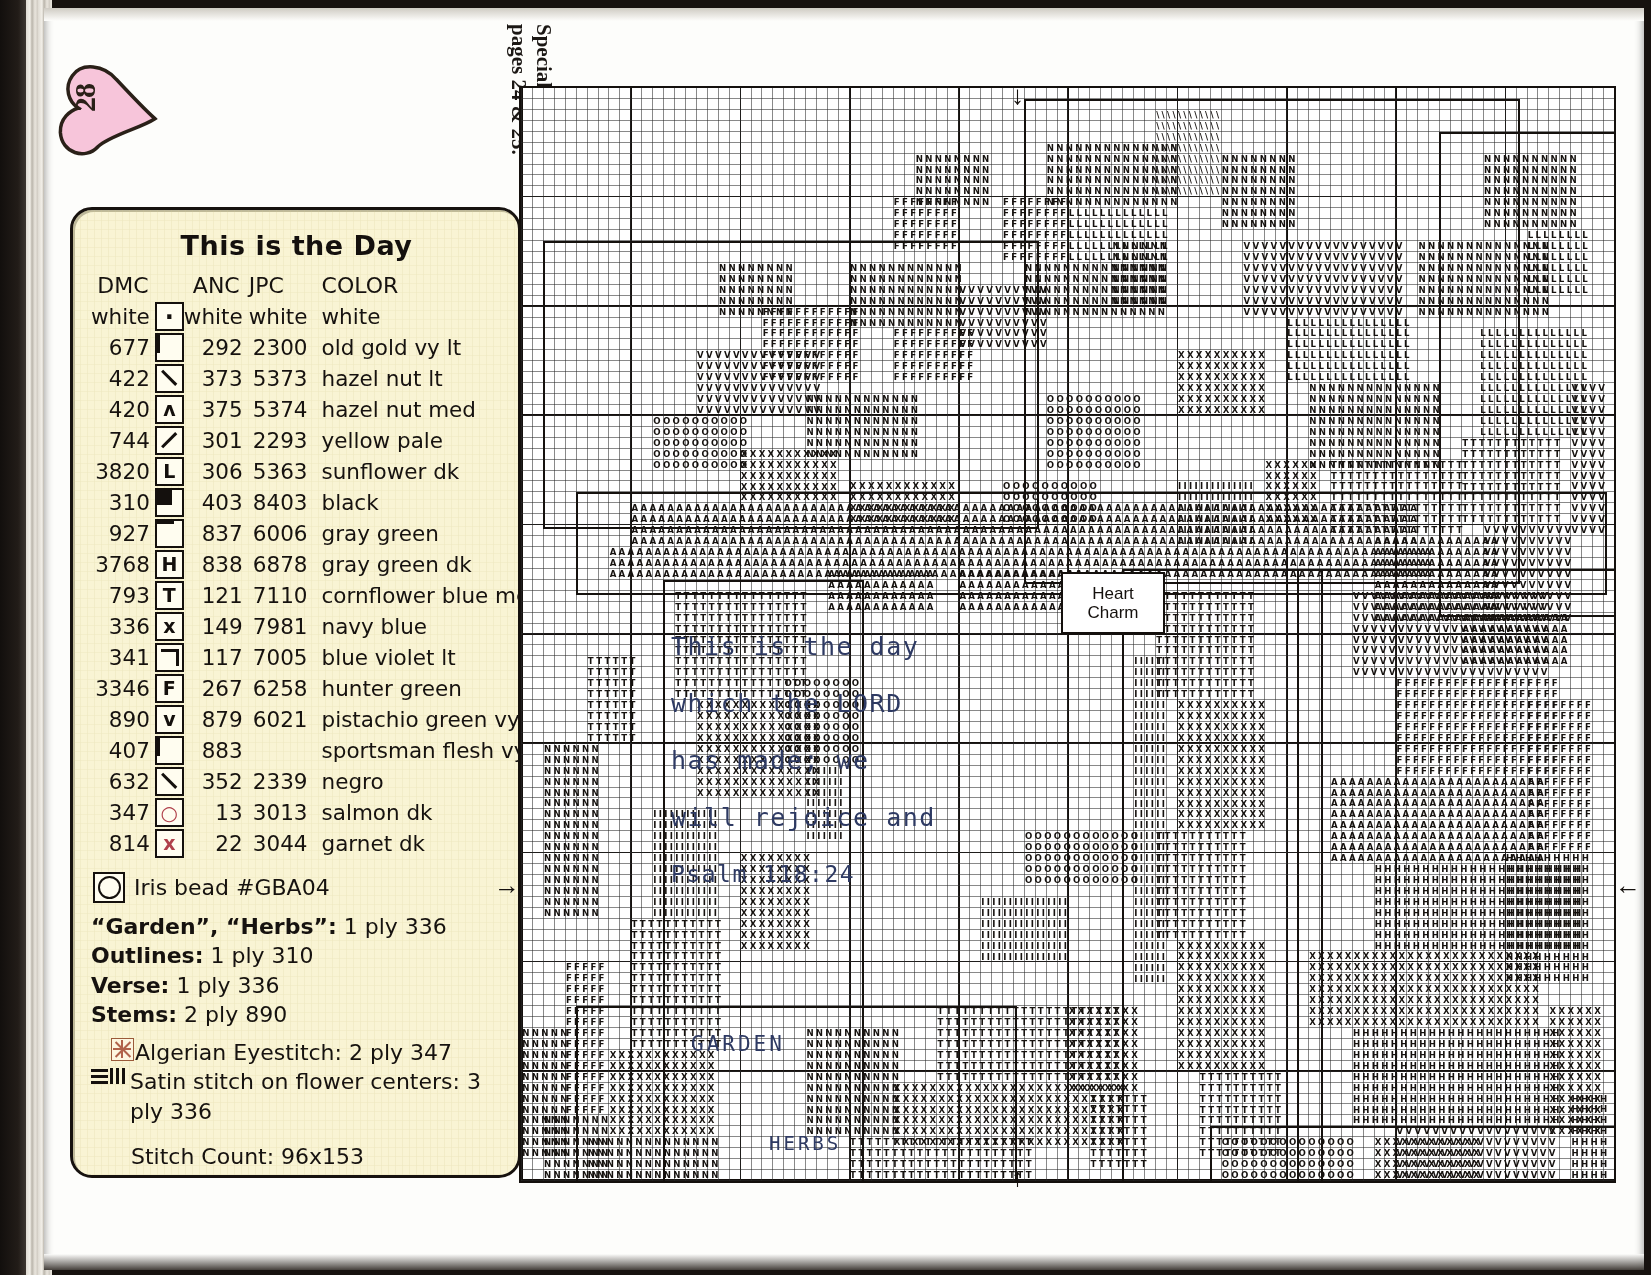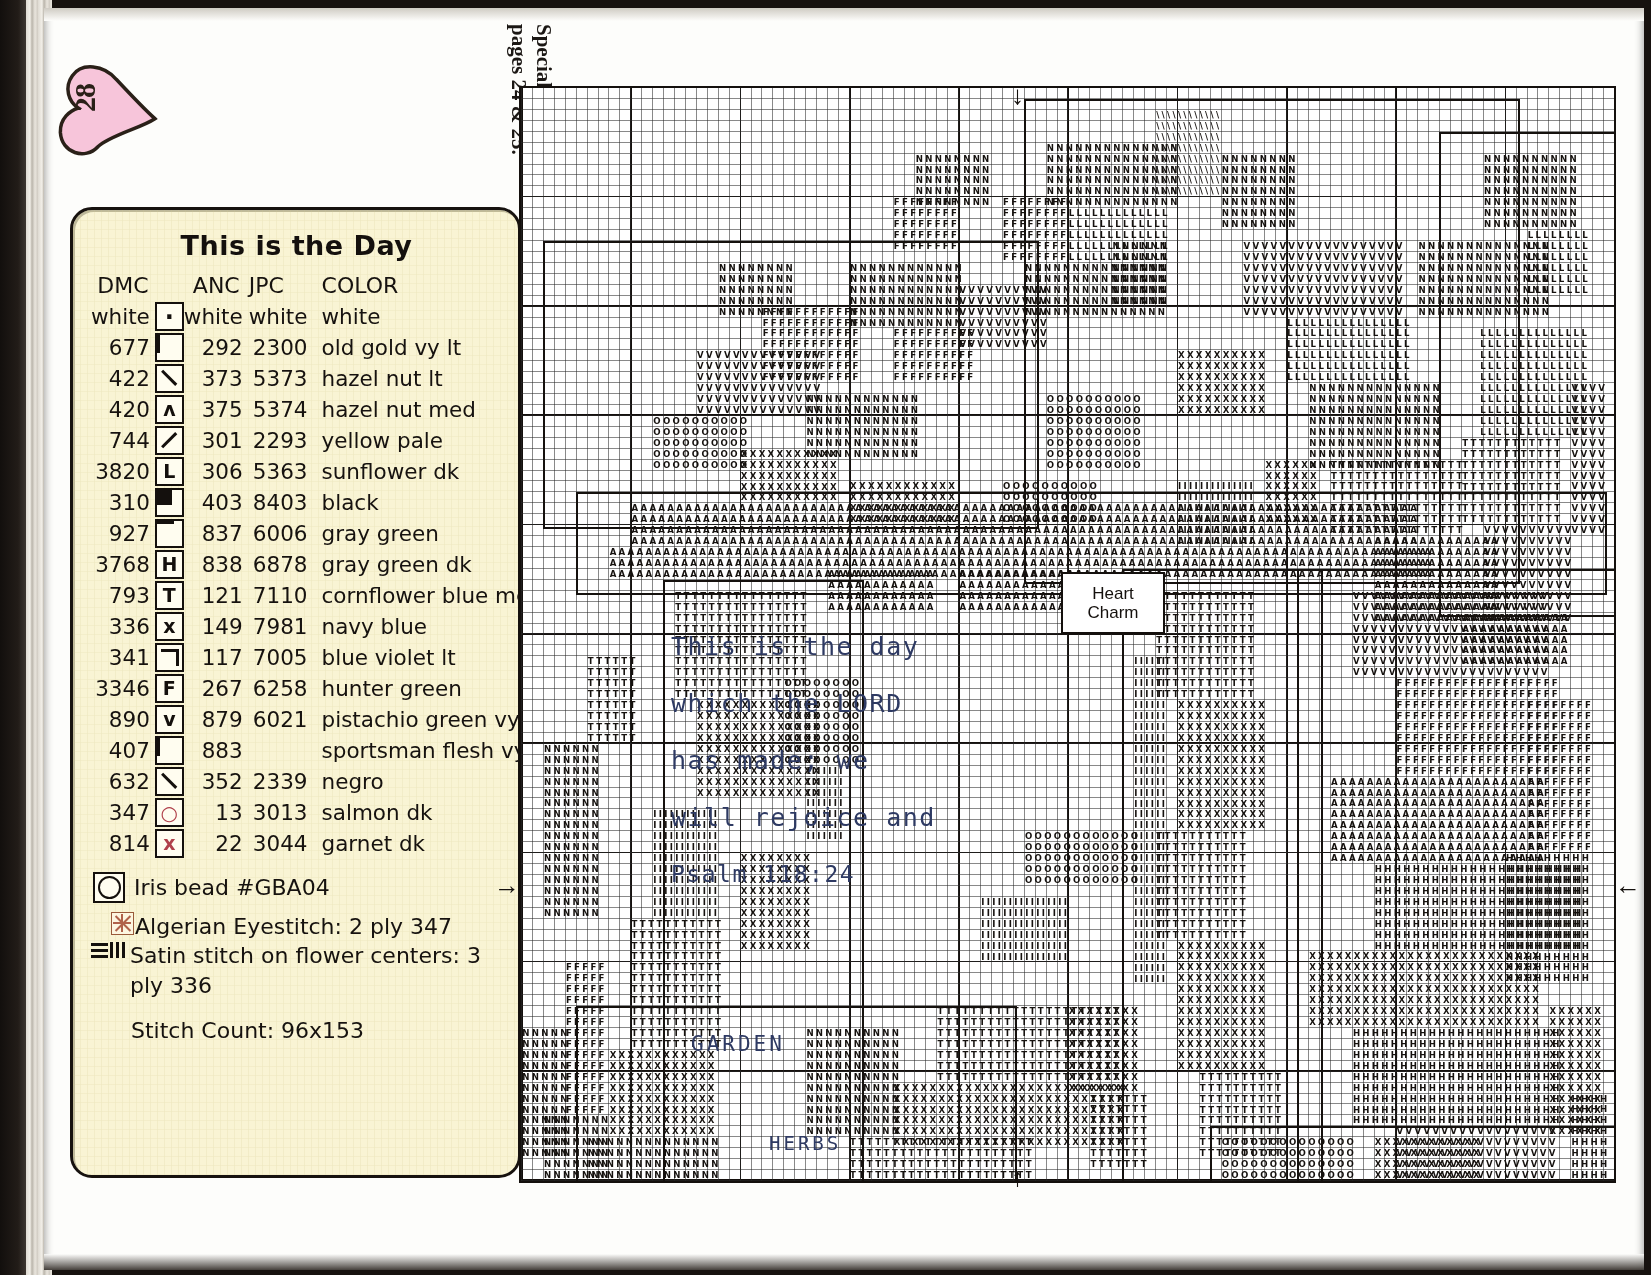--- a/index.html
+++ b/index.html
@@ -314,20 +314,26 @@
           </tbody>
       </table>
 
       <div class="bead-row">
         <div class="beadbox">
             <span></span>
           </div>
         <div>Iris bead #GBA04</div>
       </div>
 
+      <div class="notes" id="notes-block">
+          <div><b>“Garden”, “Herbs”:</b><span> 1 ply 336</span></div>
+          <div><b>Outlines:</b><span> 1 ply 310</span></div>
+          <div><b>Verse:</b><span> 1 ply 336</span></div>
+          <div><b>Stems:</b><span> 2 ply 890</span></div>
+        </div>
 
       <div class="notes">
         <div class="note-row">
           <span class="algbox">
               <span class="algx"></span>
             </span>
           <span>Algerian Eyestitch: 2 ply 347</span>
         </div>
         <div class="note-row">
           <span class="satin"></span>

